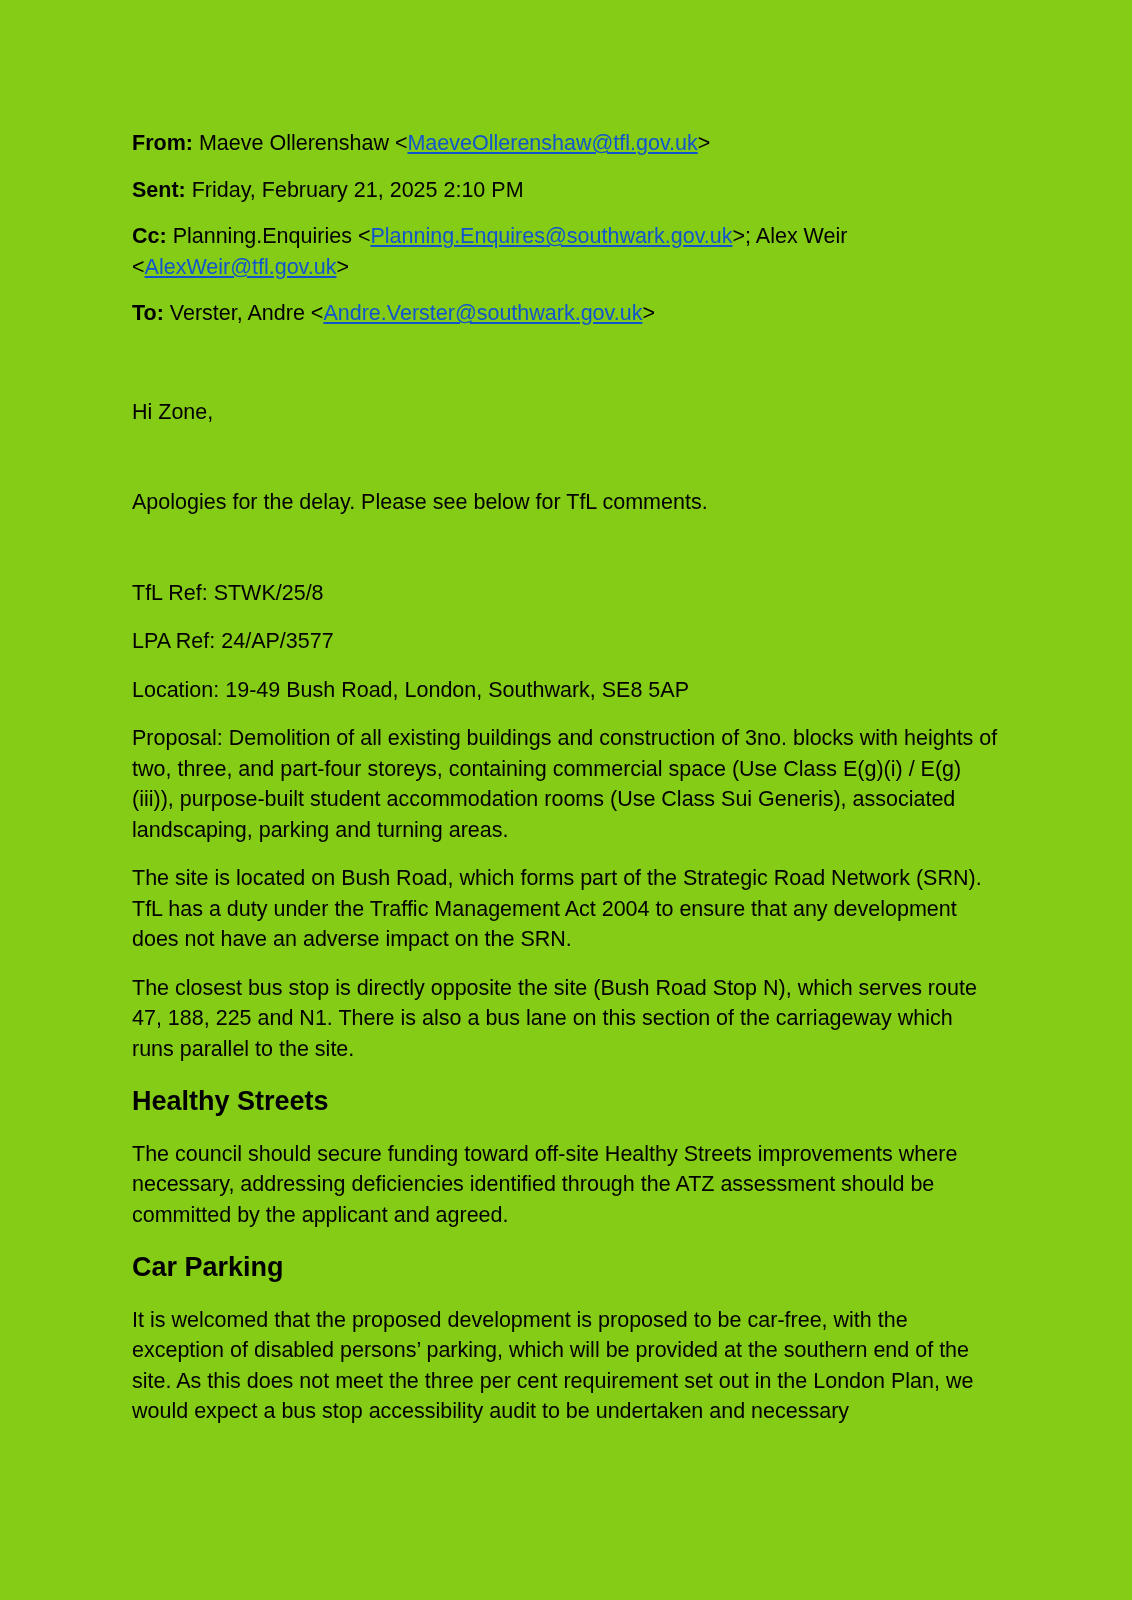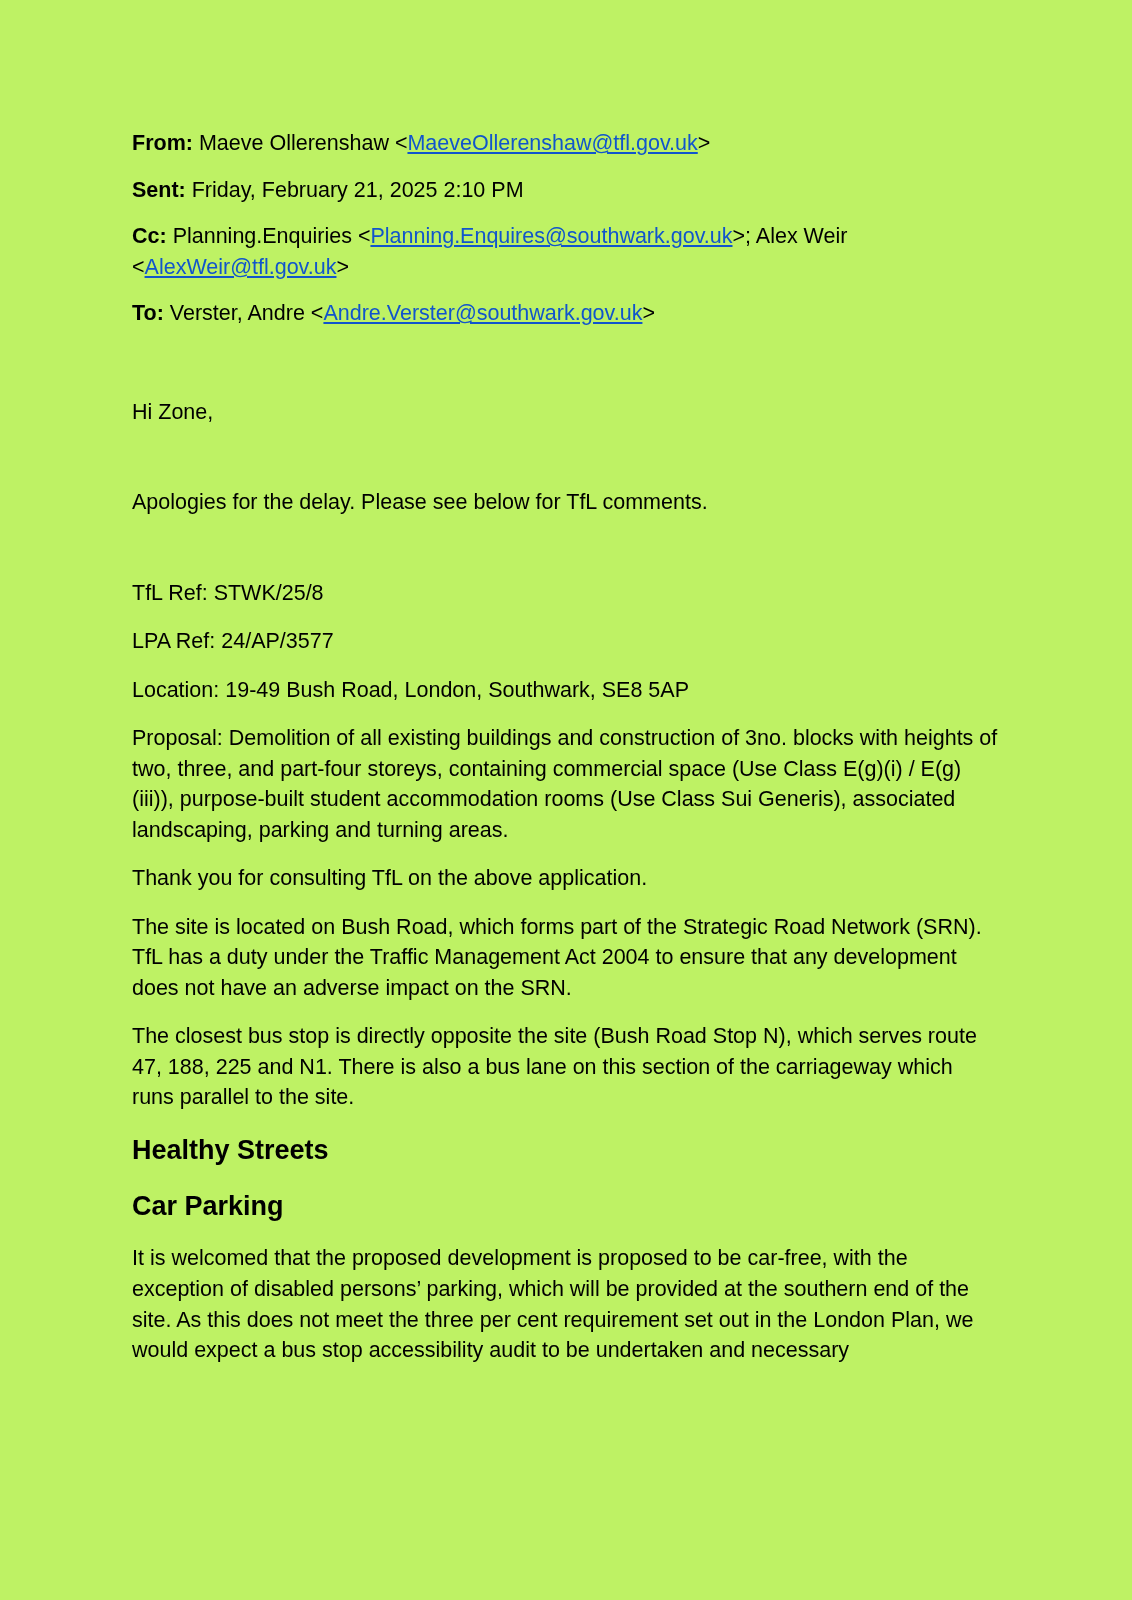--- a/index.html
+++ b/index.html
@@ -3,21 +3,21 @@
 <meta charset="utf-8">
 <style>
   html, body {
     margin: 0;
     padding: 0;
     background: #ffffff;
   }
   .page {
     width: 1132px;
     height: 1600px;
-    background: #bef264;
+    background: #84cc16;
     position: relative;
     box-sizing: border-box;
     padding: 128px 132px 0 132px;
     font-family: "Liberation Sans", sans-serif;
     color: #000000;
     font-size: 21.5px;
     line-height: 1.42;
     overflow: hidden;
   }
   .hdr-line {
@@ -71,27 +71,27 @@
   <div class="gap-md"></div>
 
   <p class="para"><span class="bold">TfL Ref:</span><span> STWK/25/8</span></p>
 
   <p class="para"><span class="bold">LPA Ref:</span><span> 24/AP/3577</span></p>
 
   <p class="para"><span class="bold">Location:</span><span> 19-49 Bush Road, London, Southwark, SE8 5AP</span></p>
 
   <p class="para"><span class="bold">Proposal:</span><span> Demolition of all existing buildings and construction of 3no. blocks with heights of two, three, and part-four storeys, containing commercial space (Use Class E(g)(i) / E(g)(iii)), purpose-built student accommodation rooms (Use Class Sui Generis), associated landscaping, parking and turning areas.</span></p>
 
-  <p class="para">Thank you for consulting TfL on the above application.</p>
 
   <p class="para">The site is located on Bush Road, which forms part of the Strategic Road Network (SRN). TfL has a duty under the Traffic Management Act 2004 to ensure that any development does not have an adverse impact on the SRN.</p>
 
   <p class="para">The closest bus stop is directly opposite the site (Bush Road Stop N), which serves route 47, 188, 225 and N1. There is also a bus lane on this section of the carriageway which runs parallel to the site.</p>
 
   <h3 class="sub">Healthy Streets</h3>
 
 
+  <p class="para">The council should secure funding toward off-site Healthy Streets improvements where necessary, addressing deficiencies identified through the ATZ assessment should be committed by the applicant and agreed.</p>
 
   <h3 class="sub">Car Parking</h3>
 
   <p class="para">It is welcomed that the proposed development is proposed to be car-free, with the exception of disabled persons’ parking, which will be provided at the southern end of the site.  As this does not meet the three per cent requirement set out in the London Plan, we would expect a bus stop accessibility audit to be undertaken and necessary</p>
 
 </div>
 
 </body></html>

